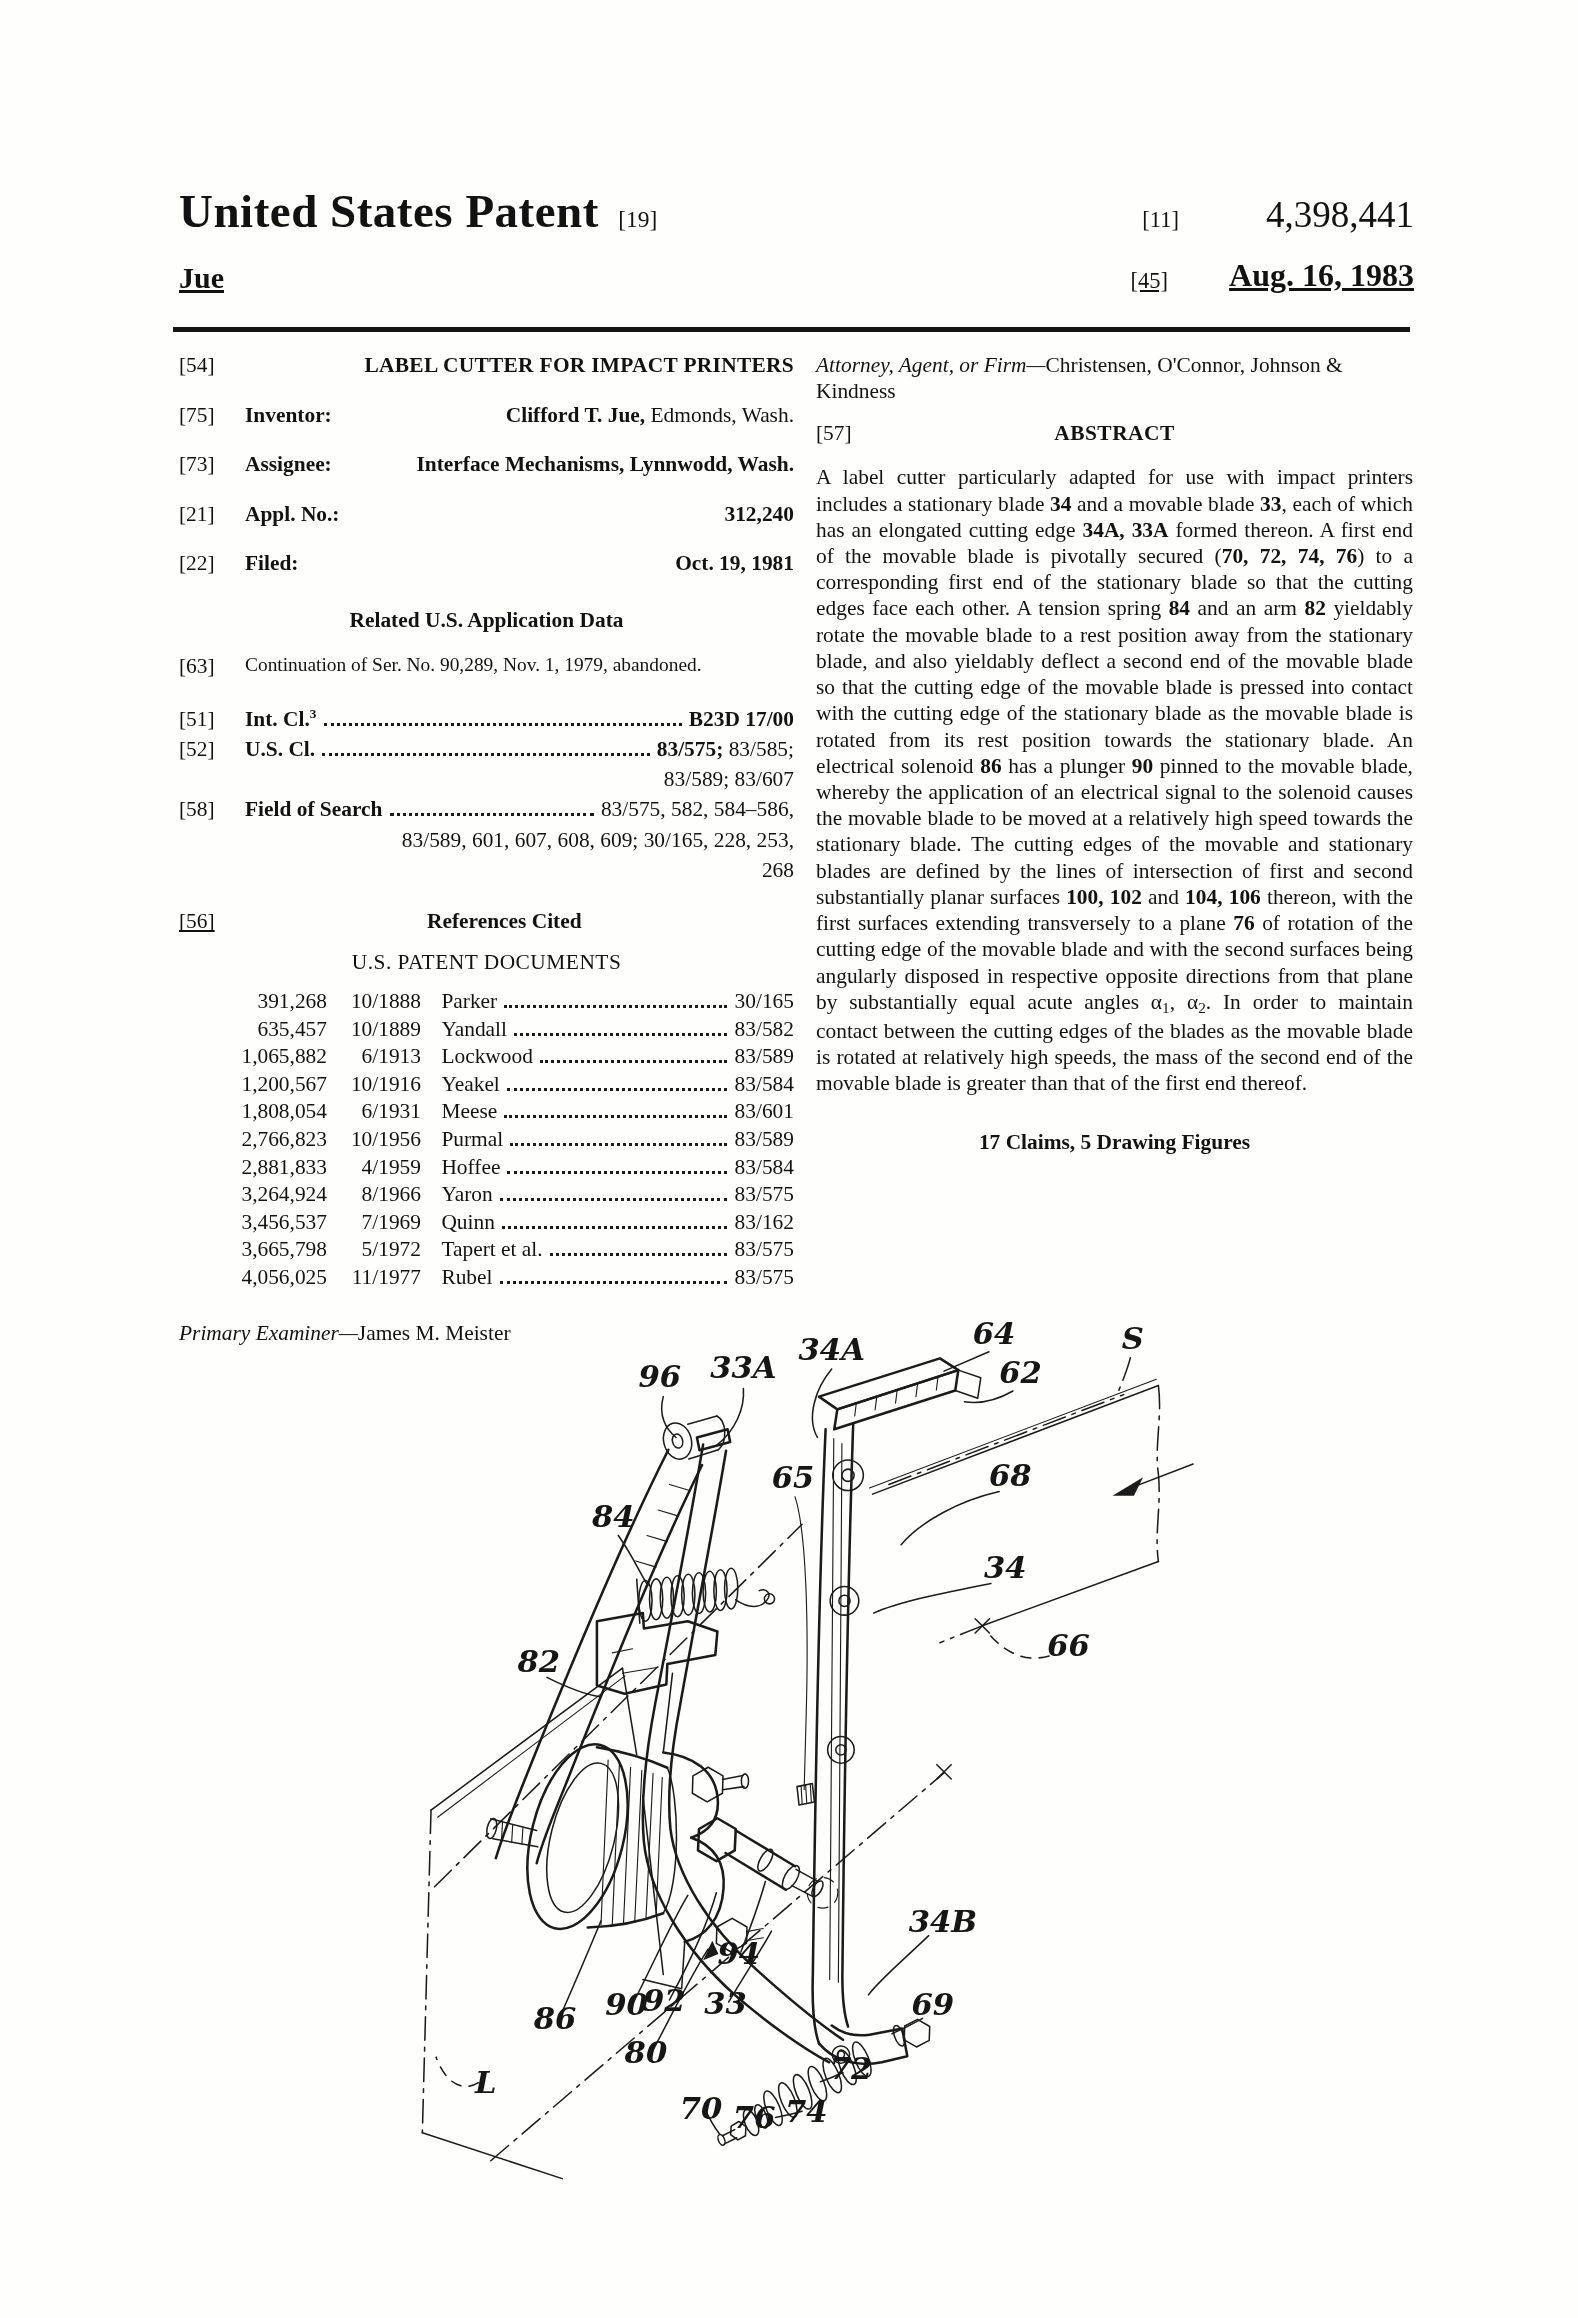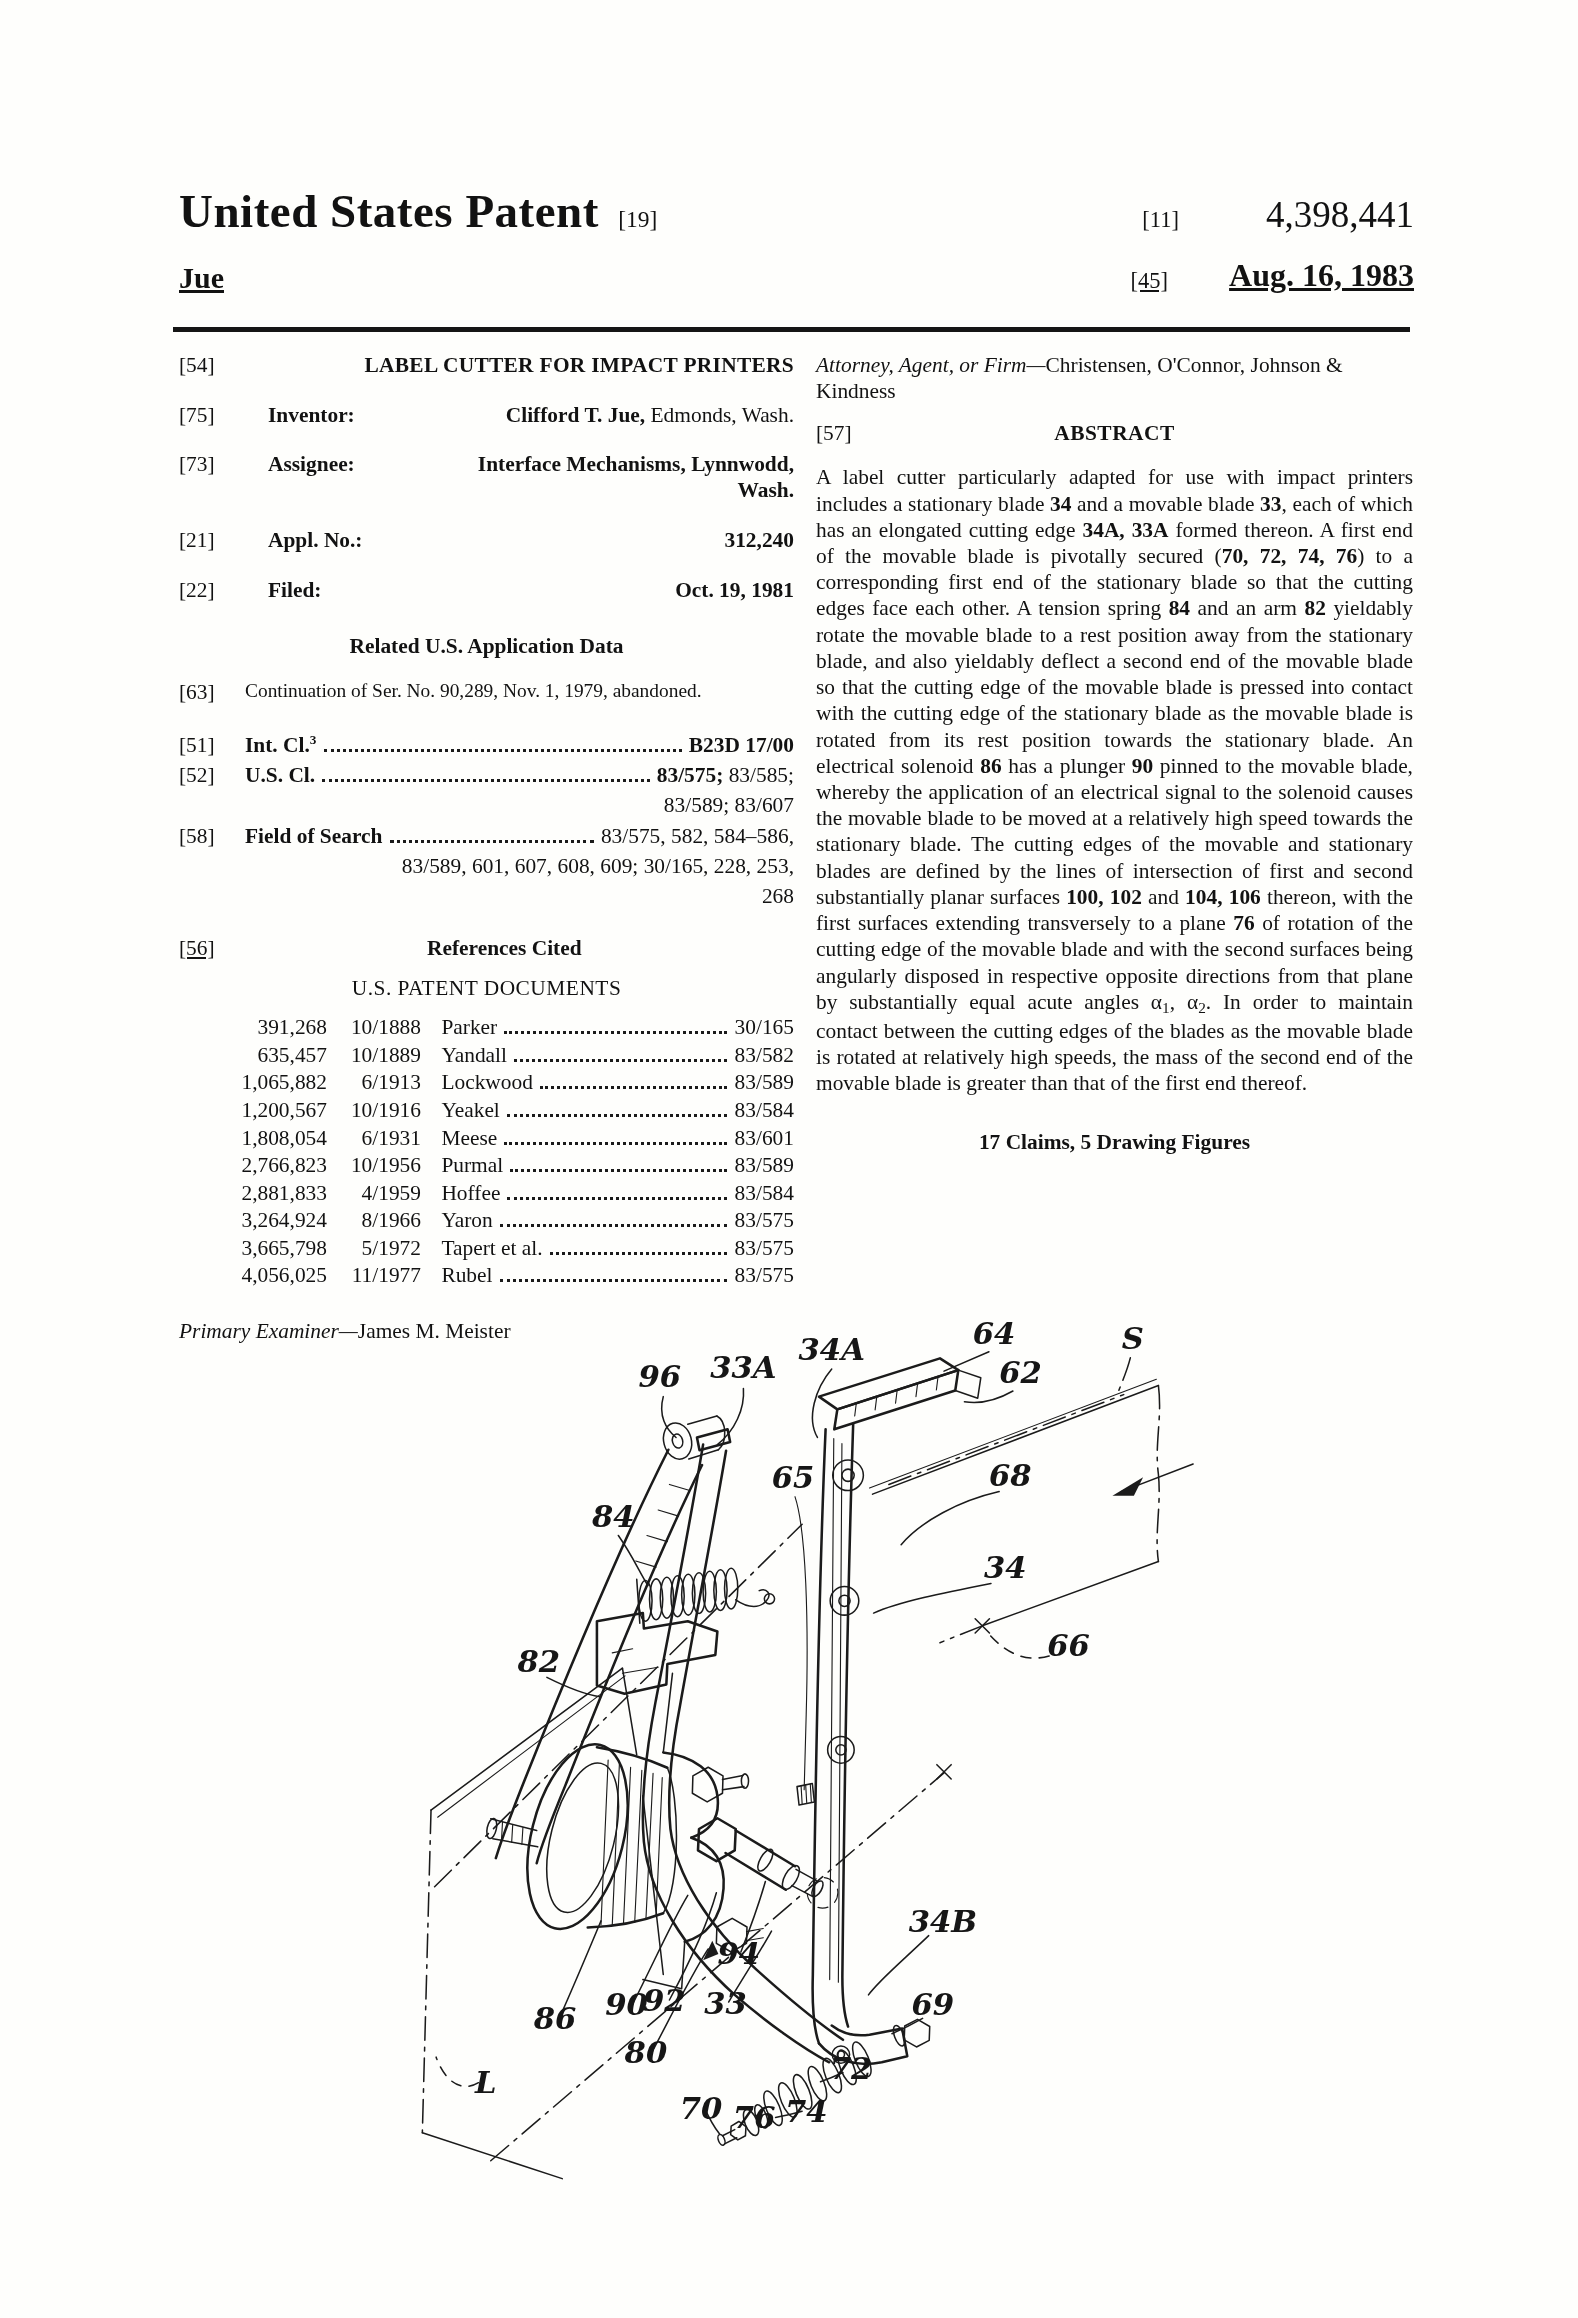--- a/index.html
+++ b/index.html
@@ -24,21 +24,21 @@
   .issue-date { font-size:32px; font-weight:700; margin-left:61px; }
   .head-rule { position:absolute; left:173px; top:327px; width:1237px; height:4.6px; background:#151515; }
 
   
   .col-left  { position:absolute; left:179px;  top:352px; width:615px; font-size:21.4px; line-height:1.22; }
   .col-right { position:absolute; left:816px; top:352px; width:597px; font-size:21.4px; line-height:1.225; }
   .b { font-weight:700; }
   .it { font-style:italic; }
   .subn { font-size:15.3px; vertical-align:-4.1px; }
 
-  .bib-item { display:flex; margin-bottom:23.5px;gap:23px; }
+  .bib-item { display:flex; margin-bottom:23.5px; }
   .bib-num { width:66px; flex:none; }
   .bib-label { width:140px; flex:none; font-weight:700; }
   .bib-val { flex:1;text-align:right; }
   .title-item .bib-val { font-weight:700; letter-spacing:0.3px; }
 
   .center-head { text-align:center; font-weight:700; margin:30px 0 20.4px; }
   .related-para { display:flex; font-size:19.4px; margin-bottom:26.5px; }
   .related-para .bib-num { width:66px; flex:none; font-size:21.4px; }
   .related-para .rel-text { flex:1; padding-right:5.1px; }
 
@@ -221,20 +221,27 @@
           <span class="rname">Hoffee</span>
           <span class="dots"></span>
           <span class="rcls">83/584</span>
         </div>
         <div class="ref-row">
           <span class="rnum">3,264,924</span>
           <span class="rdate">8/1966</span>
           <span class="rname">Yaron</span>
           <span class="dots"></span>
           <span class="rcls">83/575</span>
+        </div>
+        <div class="ref-row">
+          <span class="rnum">3,456,537</span>
+          <span class="rdate">7/1969</span>
+          <span class="rname">Quinn</span>
+          <span class="dots"></span>
+          <span class="rcls">83/162</span>
         </div>
         <div class="ref-row">
           <span class="rnum">3,665,798</span>
           <span class="rdate">5/1972</span>
           <span class="rname">Tapert et al.</span>
           <span class="dots"></span>
           <span class="rcls">83/575</span>
         </div>
         <div class="ref-row">
           <span class="rnum">4,056,025</span>

